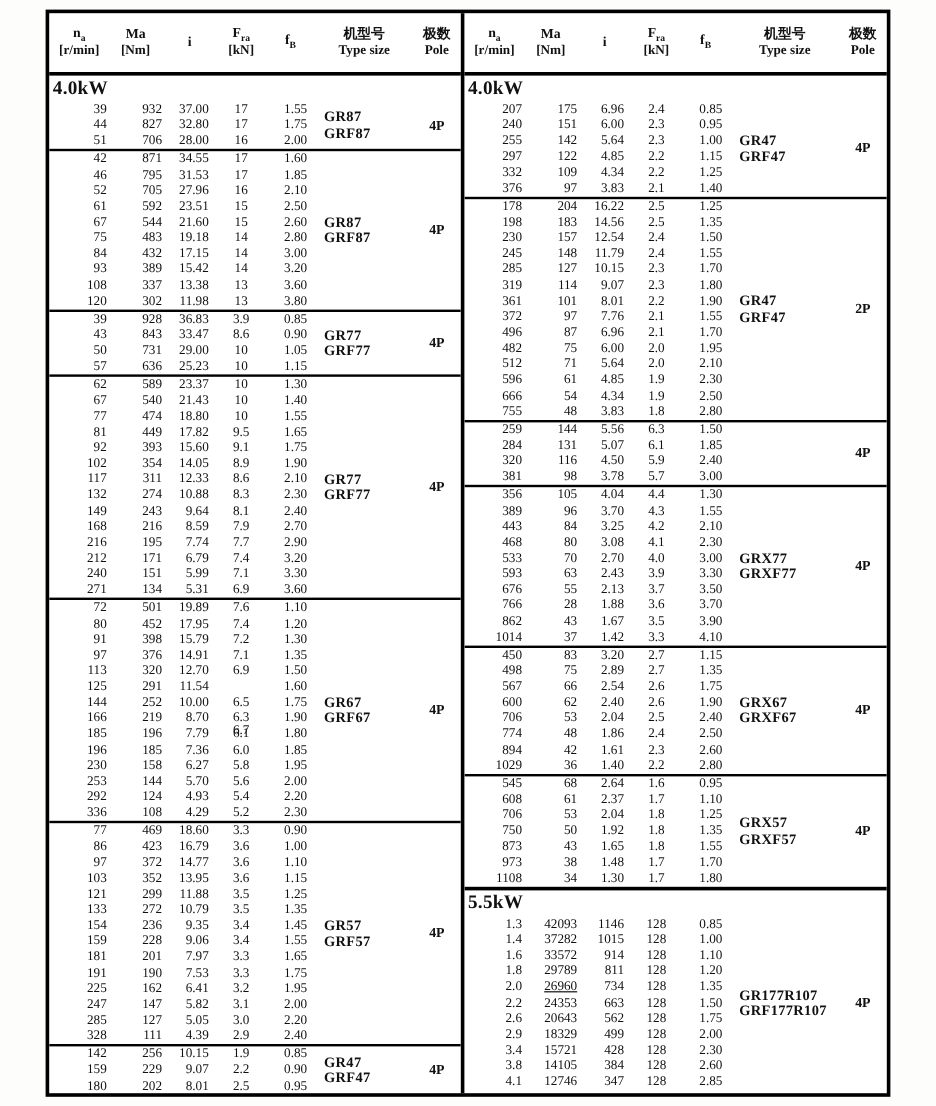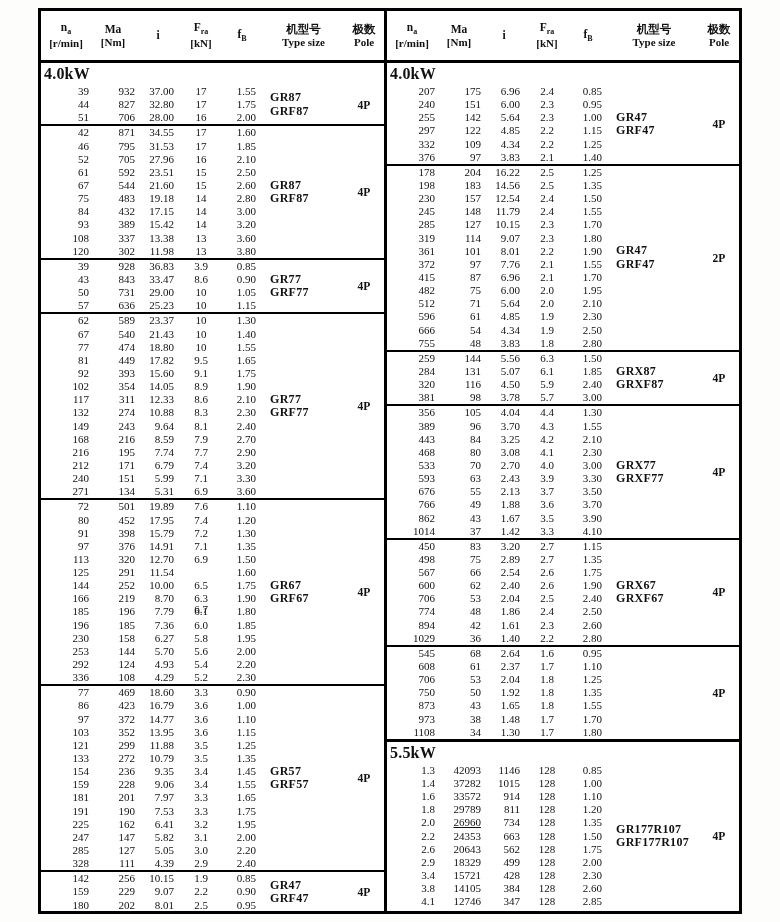--- a/index.html
+++ b/index.html
@@ -542,21 +542,21 @@
               <div class="cell c0" style="grid-area: 7 / 1;">361</div>
               <div class="cell c1" style="grid-area: 7 / 2;">101</div>
               <div class="cell c2" style="grid-area: 7 / 3;">8.01</div>
               <div class="cell c3" style="grid-area: 7 / 4;">2.2</div>
               <div class="cell c4" style="grid-area: 7 / 5;">1.90</div>
               <div class="cell c0" style="grid-area: 8 / 1;">372</div>
               <div class="cell c1" style="grid-area: 8 / 2;">97</div>
               <div class="cell c2" style="grid-area: 8 / 3;">7.76</div>
               <div class="cell c3" style="grid-area: 8 / 4;">2.1</div>
               <div class="cell c4" style="grid-area: 8 / 5;">1.55</div>
-              <div class="cell c0" style="grid-area: 9 / 1;">415</div>
+              <div class="cell c0" style="grid-area: 9 / 1;">496</div>
               <div class="cell c1" style="grid-area: 9 / 2;">87</div>
               <div class="cell c2" style="grid-area: 9 / 3;">6.96</div>
               <div class="cell c3" style="grid-area: 9 / 4;">2.1</div>
               <div class="cell c4" style="grid-area: 9 / 5;">1.70</div>
               <div class="cell c0" style="grid-area: 10 / 1;">482</div>
               <div class="cell c1" style="grid-area: 10 / 2;">75</div>
               <div class="cell c2" style="grid-area: 10 / 3;">6.00</div>
               <div class="cell c3" style="grid-area: 10 / 4;">2.0</div>
               <div class="cell c4" style="grid-area: 10 / 5;">1.95</div>
               <div class="cell c0" style="grid-area: 11 / 1; padding-left: 18px;">512</div>
@@ -599,24 +599,20 @@
               <div class="cell c0" style="grid-area: 3 / 1;">320</div>
               <div class="cell c1" style="grid-area: 3 / 2;">116</div>
               <div class="cell c2" style="grid-area: 3 / 3;">4.50</div>
               <div class="cell c3" style="grid-area: 3 / 4;">5.9</div>
               <div class="cell c4" style="grid-area: 3 / 5;">2.40</div>
               <div class="cell c0" style="grid-area: 4 / 1;">381</div>
               <div class="cell c1" style="grid-area: 4 / 2;">98</div>
               <div class="cell c2" style="grid-area: 4 / 3;">3.78</div>
               <div class="cell c3" style="grid-area: 4 / 4;">5.7</div>
               <div class="cell c4" style="grid-area: 4 / 5;">3.00</div>
-              <div class="type-cell" style="grid-row: 1 / span 4;">
-                <div class="type-line">GRX87</div>
-                <div class="type-line">GRXF87</div>
-              </div>
               <div class="pole-cell" style="grid-row: 1 / span 4;">4P</div>
             </div>
             <div class="group">
               <div class="cell c0" style="grid-area: 1 / 1;">356</div>
               <div class="cell c1" style="grid-area: 1 / 2;">105</div>
               <div class="cell c2" style="grid-area: 1 / 3;">4.04</div>
               <div class="cell c3" style="grid-area: 1 / 4;">4.4</div>
               <div class="cell c4" style="grid-area: 1 / 5;">1.30</div>
               <div class="cell c0" style="grid-area: 2 / 1;">389</div>
               <div class="cell c1" style="grid-area: 2 / 2;">96</div>
@@ -642,21 +638,21 @@
               <div class="cell c1" style="grid-area: 6 / 2;">63</div>
               <div class="cell c2" style="grid-area: 6 / 3;">2.43</div>
               <div class="cell c3" style="grid-area: 6 / 4;">3.9</div>
               <div class="cell c4" style="grid-area: 6 / 5;">3.30</div>
               <div class="cell c0" style="grid-area: 7 / 1;">676</div>
               <div class="cell c1" style="grid-area: 7 / 2;">55</div>
               <div class="cell c2" style="grid-area: 7 / 3;">2.13</div>
               <div class="cell c3" style="grid-area: 7 / 4;">3.7</div>
               <div class="cell c4" style="grid-area: 7 / 5;">3.50</div>
               <div class="cell c0" style="grid-area: 8 / 1;">766</div>
-              <div class="cell c1" style="grid-area: 8 / 2;">49</div>
+              <div class="cell c1" style="grid-area: 8 / 2;">28</div>
               <div class="cell c2" style="grid-area: 8 / 3;">1.88</div>
               <div class="cell c3" style="grid-area: 8 / 4;">3.6</div>
               <div class="cell c4" style="grid-area: 8 / 5;">3.70</div>
               <div class="cell c0" style="grid-area: 9 / 1;">862</div>
               <div class="cell c1" style="grid-area: 9 / 2;">43</div>
               <div class="cell c2" style="grid-area: 9 / 3;">1.67</div>
               <div class="cell c3" style="grid-area: 9 / 4;">3.5</div>
               <div class="cell c4" style="grid-area: 9 / 5;">3.90</div>
               <div class="cell c0" style="grid-area: 10 / 1;">1014</div>
               <div class="cell c1" style="grid-area: 10 / 2;">37</div>
@@ -745,20 +741,24 @@
               <div class="cell c0" style="grid-area: 6 / 1;">973</div>
               <div class="cell c1" style="grid-area: 6 / 2;">38</div>
               <div class="cell c2" style="grid-area: 6 / 3;">1.48</div>
               <div class="cell c3" style="grid-area: 6 / 4;">1.7</div>
               <div class="cell c4" style="grid-area: 6 / 5;">1.70</div>
               <div class="cell c0" style="grid-area: 7 / 1;">1108</div>
               <div class="cell c1" style="grid-area: 7 / 2;">34</div>
               <div class="cell c2" style="grid-area: 7 / 3;">1.30</div>
               <div class="cell c3" style="grid-area: 7 / 4;">1.7</div>
               <div class="cell c4" style="grid-area: 7 / 5;">1.80</div>
+              <div class="type-cell" style="grid-row: 1 / span 7;">
+                <div class="type-line">GRX57</div>
+                <div class="type-line">GRXF57</div>
+              </div>
               <div class="pole-cell" style="grid-row: 1 / span 7;">4P</div>
             </div>
           </div>
           <div class="section">
             <div class="power-header">5.5kW</div>
             <div class="group">
               <div class="cell c0" style="grid-area: 1 / 1;">1.3</div>
               <div class="cell c1" style="grid-area: 1 / 2;">42093</div>
               <div class="cell c2" style="grid-area: 1 / 3;">1146</div>
               <div class="cell c3" style="grid-area: 1 / 4;">128</div>

